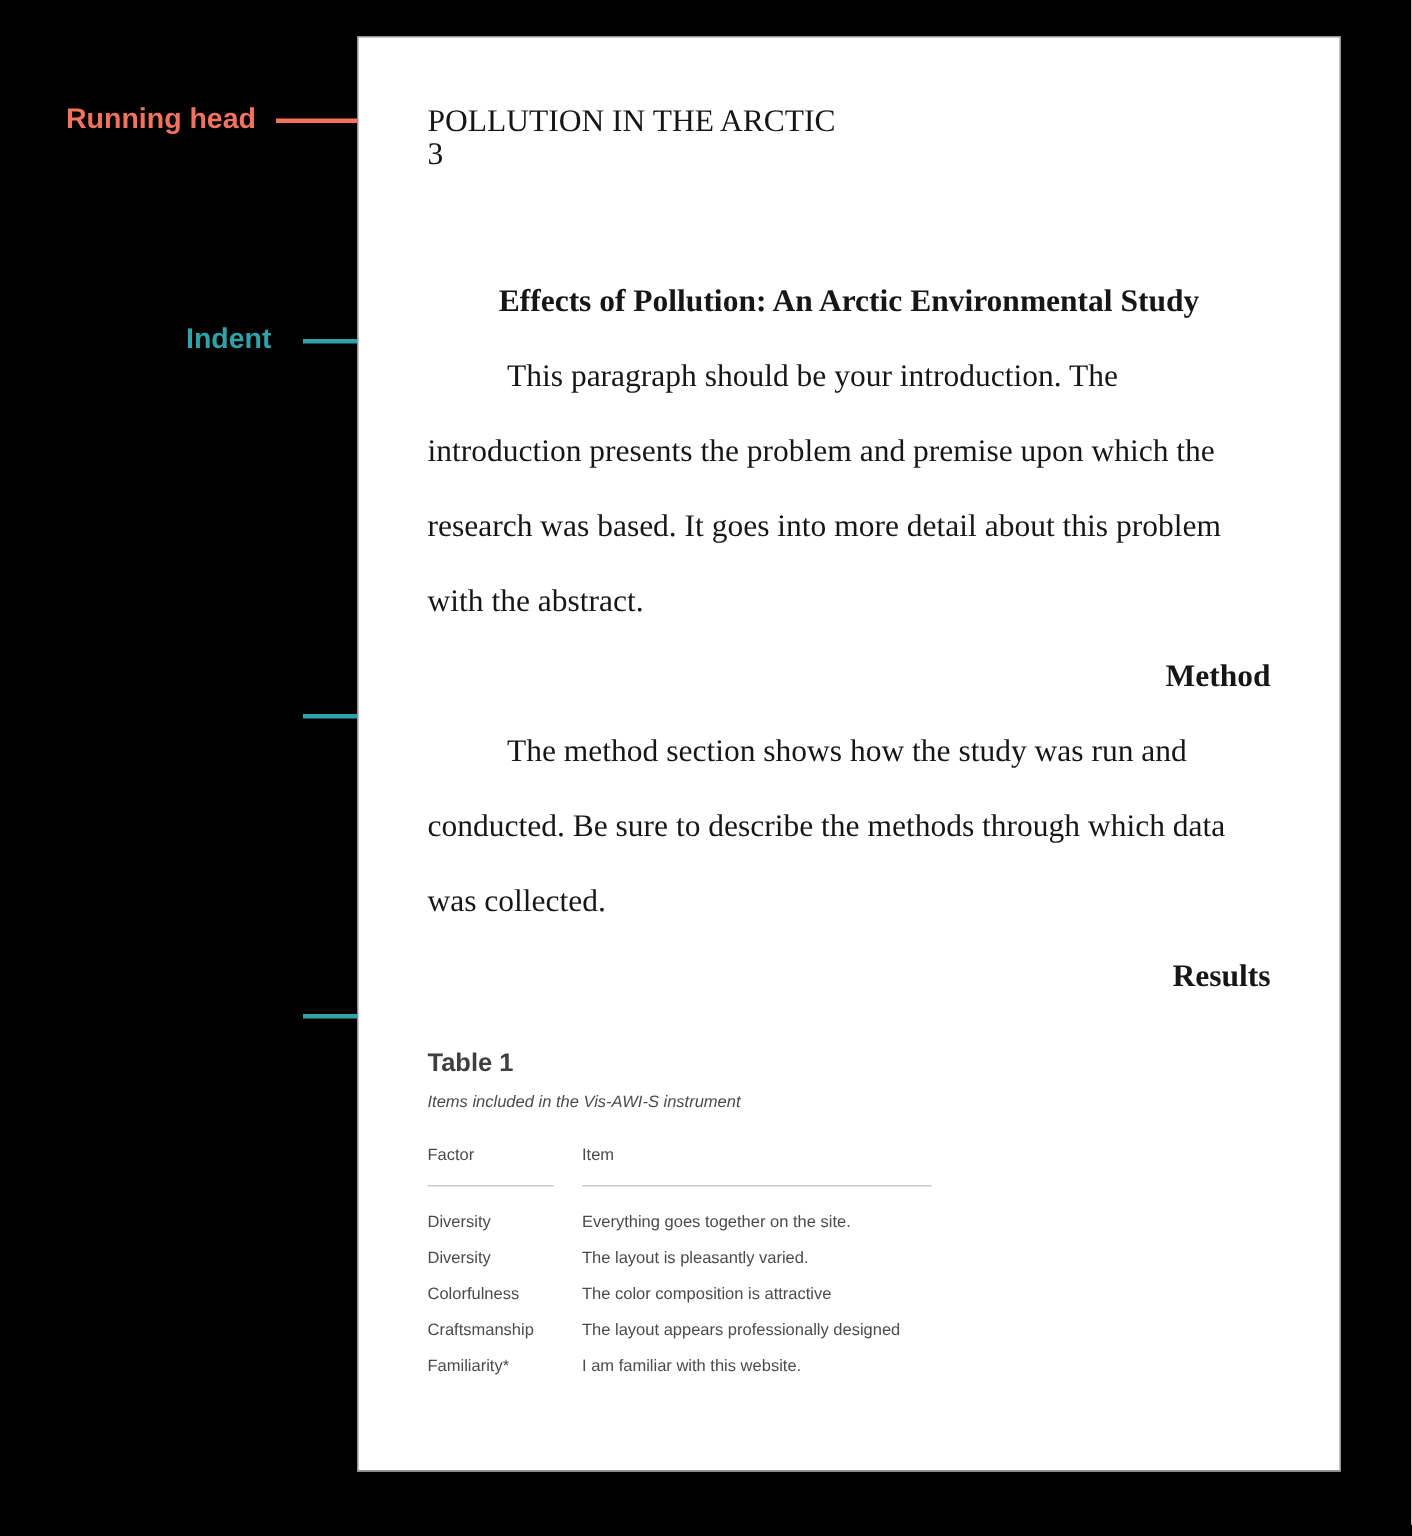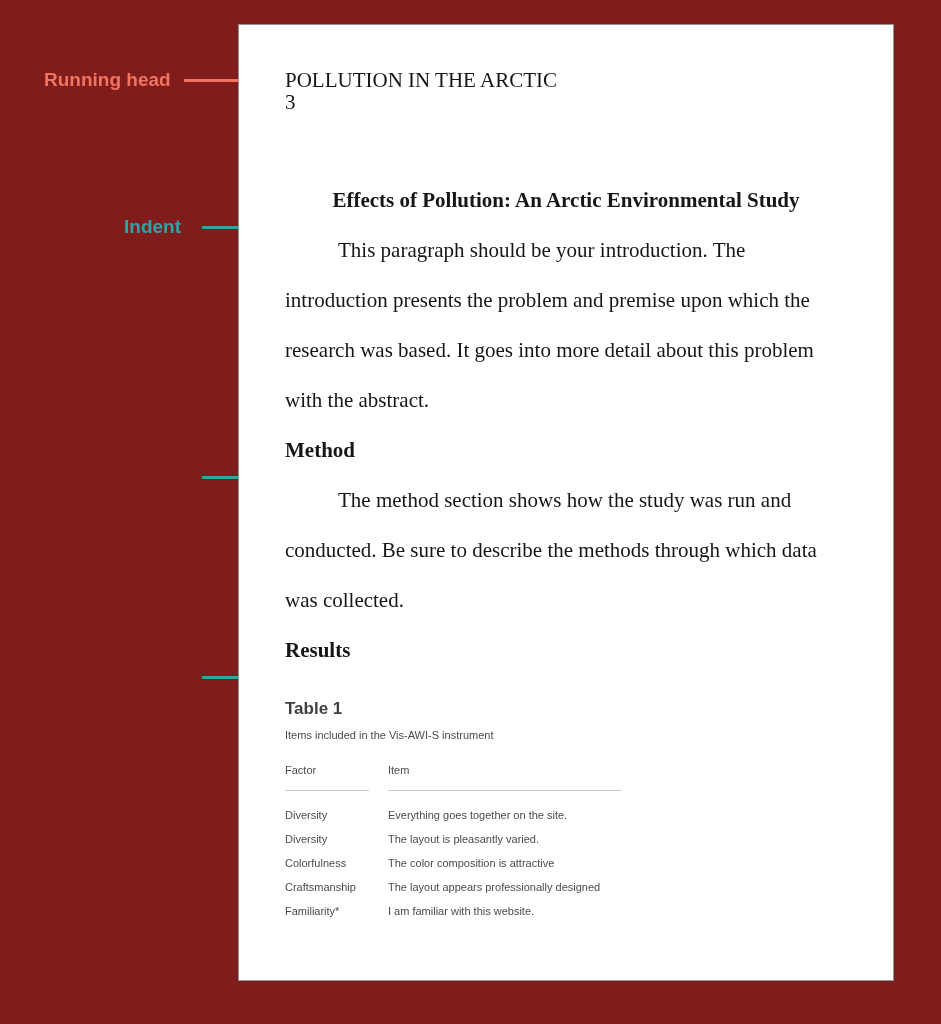--- a/index.html
+++ b/index.html
@@ -1,46 +1,46 @@
 <!DOCTYPE html>
 <html><head>
 <meta charset="utf-8">
 <style>
   html,body{
     margin:0;padding:0;background:#ffffff;
     font-family:"Liberation Sans",sans-serif;
   }
   .stage{
-    position:relative;width:941px;height:1024px;background:#7f1d1d;overflow:hidden;
+    position:relative;width:941px;height:1024px;background:#000000;overflow:hidden;
   }
   
   .page{
     position:absolute;left:238px;top:24px;width:656px;height:957px;
     background:#ffffff;border:1.5px solid #929292;box-sizing:border-box;
     overflow:hidden;
   }
   .page-content{
     padding:44px 46px 0 46px;
     font-family:"Liberation Serif",serif;color:#161616;
   }
   .head-row{
     display:flex;justify-content:space-between;align-items:baseline;
     font-size:21px;line-height:22px;flex-direction:column;
   }
   .body-flow{margin-top:62px;font-size:21px;}
   .line{line-height:50px;white-space:nowrap;}
   .line.indent{padding-left:53px;}
-  .heading{line-height:50px;text-align:left;font-weight:bold;}
+  .heading{line-height:50px;text-align:right;font-weight:bold;}
   .paper-title{line-height:50px;text-align:center;font-weight:bold;}
   
   .tbl{
     font-family:"Liberation Sans",sans-serif;color:#4b4b4b;
   }
   .tbl-label{margin-top:25px;font-size:17px;font-weight:bold;line-height:18px;color:#3f3f3f;}
-  .tbl-caption{margin-top:8px;font-size:11px;line-height:18px;}
+  .tbl-caption{margin-top:8px;font-size:11px;font-style:italic;line-height:18px;}
   .tbl-headrow{margin-top:18px;display:flex;font-size:11px;line-height:16px;}
   .col-factor{width:103px;flex:0 0 103px;}
   .col-item{flex:1;}
   .tbl-rule{margin-top:12px;display:flex;}
   .rule-seg1{width:84px;border-top:1px solid #c9c9c9;margin-right:19px;}
   .rule-seg2{width:233px;border-top:1px solid #c9c9c9;}
   .tbl-row{display:flex;font-size:11px;line-height:16px;margin-bottom:8px;}
   .tbl-body{margin-top:16px;}
   
   .ann-label{

